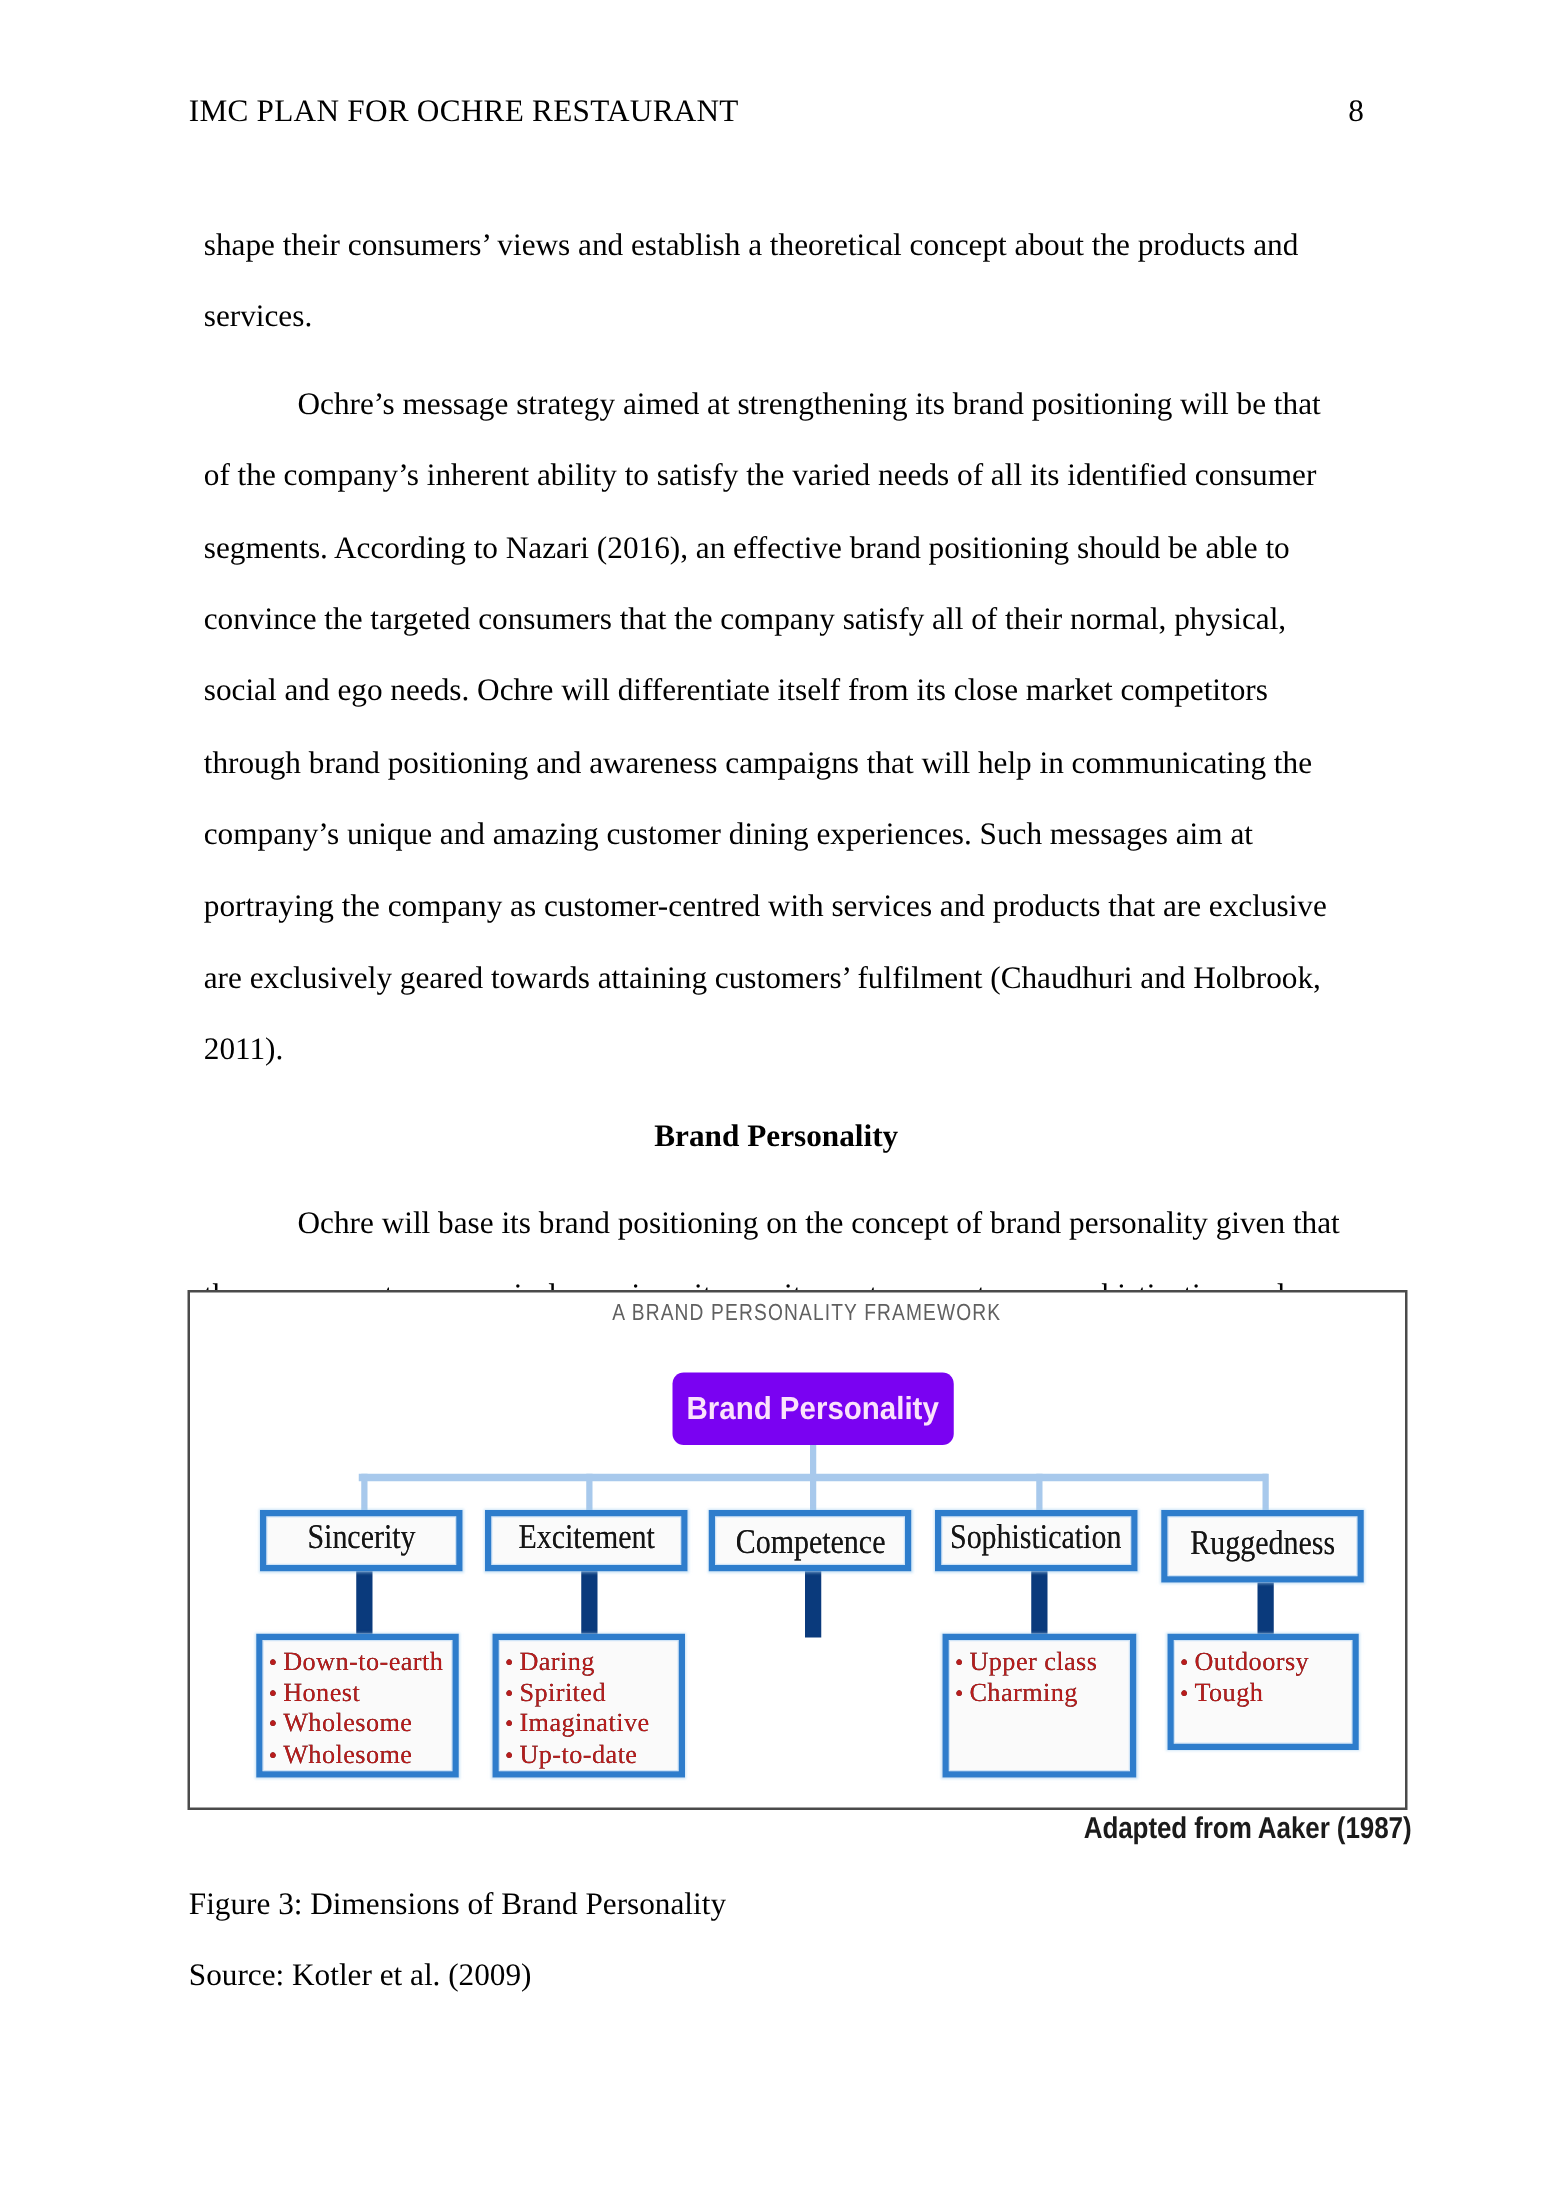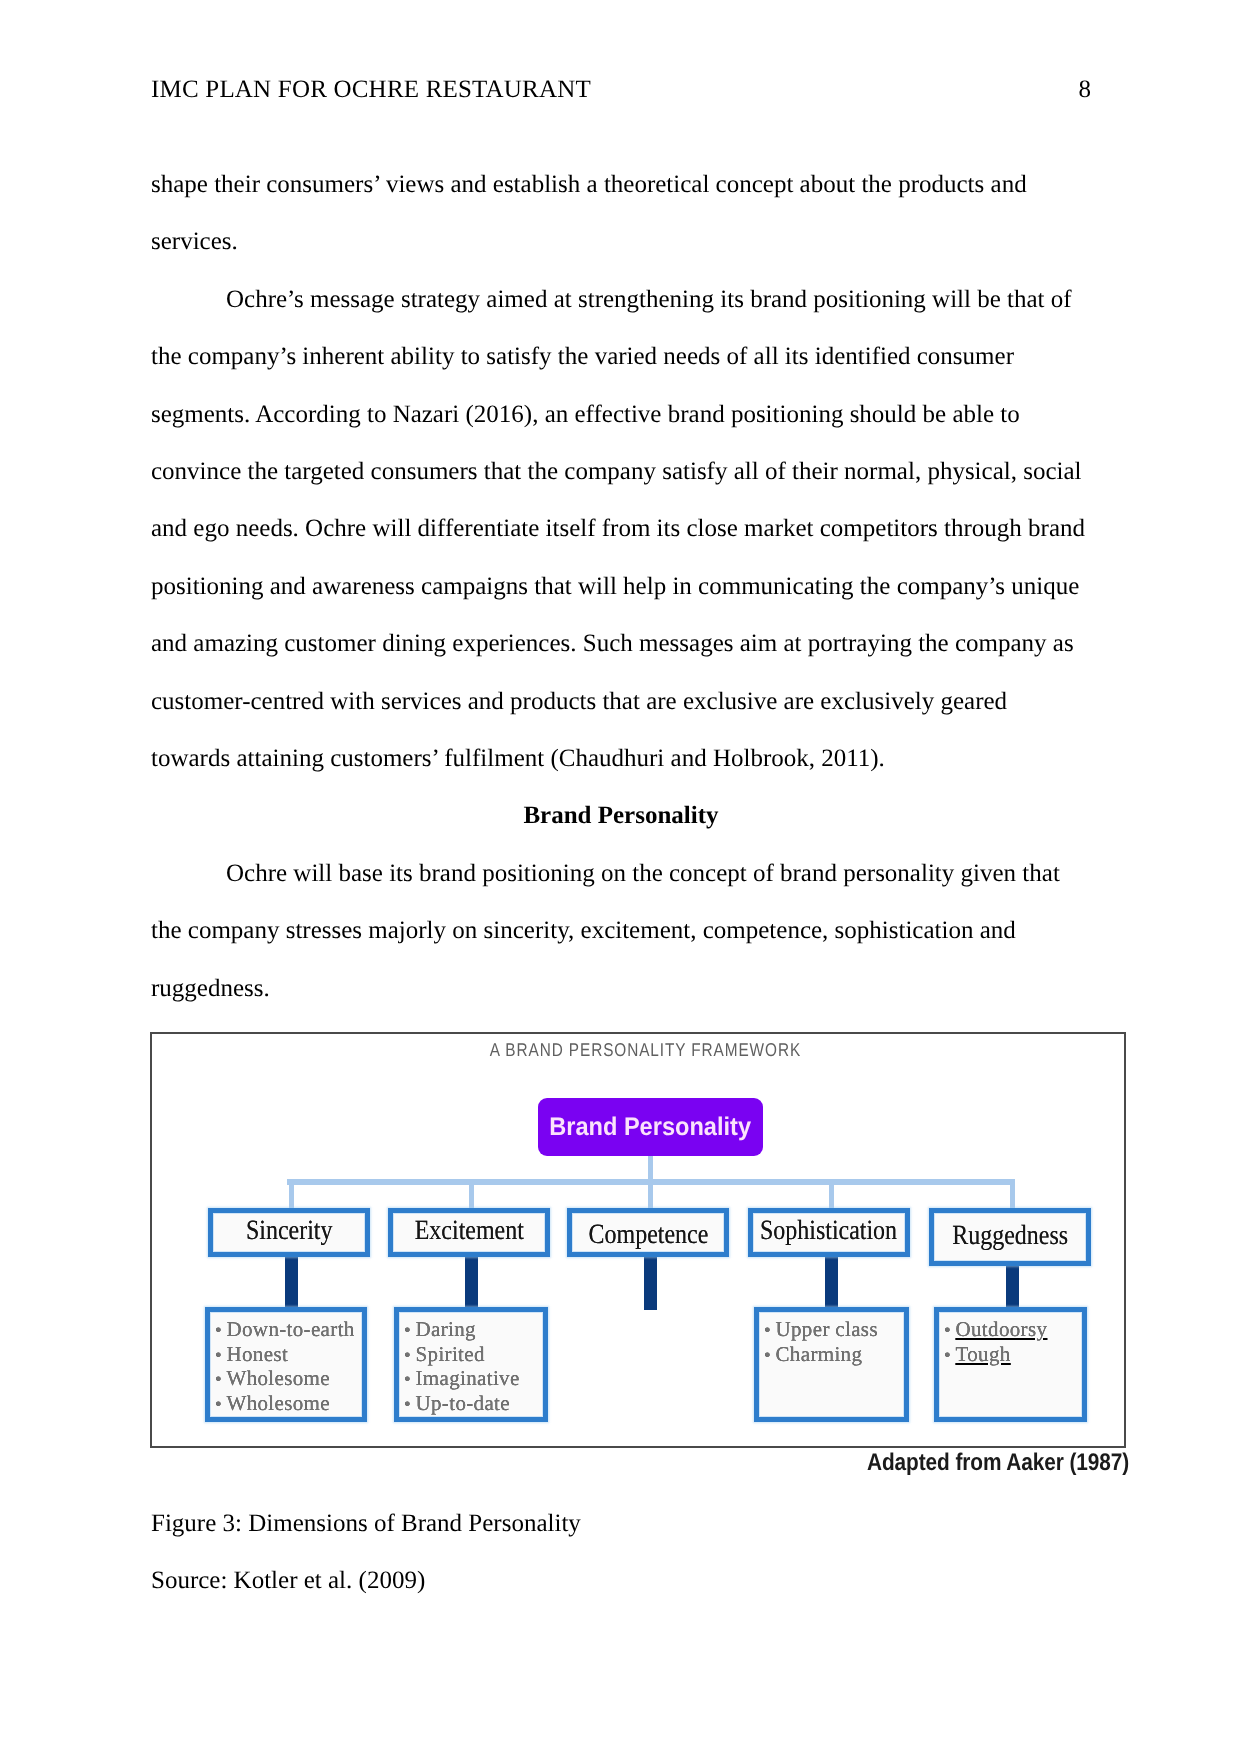--- a/index.html
+++ b/index.html
@@ -3,21 +3,21 @@
 <meta charset="utf-8">
 <style>
   html,body{margin:0;padding:0;background:#ffffff;}
   body{width:1241px;height:1754px;position:relative;overflow:hidden;
        font-family:"Liberation Serif",serif;color:#000000;
        -webkit-font-smoothing:antialiased;text-rendering:geometricPrecision;}
   .page{position:absolute;left:0;top:0;width:1241px;height:1754px;background:#ffffff;}
   .running-head{position:absolute;left:151px;top:75px;font-size:25px;line-height:30px;white-space:nowrap;letter-spacing:0.2px;filter:blur(0.01px);}
   .page-number{position:absolute;left:0px;top:75px;width:1091px;text-align:right;font-size:25px;line-height:30px;filter:blur(0.01px);}
   .body-col{position:absolute;left:151px;top:156px;width:940px;font-size:25px;line-height:57.4px;filter:blur(0.01px);}
-  .body-col p{margin:0;padding:0;}
+  .body-col p{margin:12px;padding:0;}
   .indent{text-indent:75px;}
   .section-heading{margin:0;padding:0;text-align:center;font-weight:bold;font-size:25px;line-height:57.4px;}
   .figure-frame{position:absolute;left:150px;top:1032px;width:976px;height:416px;filter:blur(0.55px);
       border:2px solid #4A4A4A;box-sizing:border-box;background:#ffffff;}
   .figure-title{position:absolute;left:7px;top:5px;width:100%;text-align:center;
       font-family:"Liberation Sans",sans-serif;font-size:18.5px;color:#606060;letter-spacing:1.1px;}
   .figure-title span{display:inline-block;transform:scaleX(0.83);}
   .root-box{position:absolute;left:386px;top:64px;width:225px;height:58px;border-radius:9px;
       background:#7A02F2;display:flex;align-items:center;justify-content:center;}
   .root-label{font-family:"Liberation Sans",sans-serif;font-weight:bold;font-size:25.5px;color:#FBE2FB;letter-spacing:0px;white-space:nowrap;display:inline-block;transform:scaleX(0.925);}
@@ -27,21 +27,21 @@
       font-family:"Liberation Sans",sans-serif;font-weight:bold;font-size:24px;color:#1b1b1b;
       letter-spacing:-0.1px;white-space:nowrap;filter:blur(0.18px);}
   .attribution span{display:inline-block;transform:scaleX(0.868);transform-origin:left center;}
   .tier1-box{position:absolute;height:49px;border:5px solid #2E7DCC;box-sizing:border-box;background:#fafafa;
       box-shadow:inset 0 0 0 1px #cfe4f7, 0 0 2px 1px rgba(160,205,240,0.55);
       display:flex;align-items:center;justify-content:center;}
   .tier1-label{font-size:27.8px;color:#151515;text-shadow:0 0 0.4px rgba(20,20,20,0.8);display:inline-block;transform:scaleX(0.862) translateY(-1.5px);transform-origin:center;}
   .tier2-box{position:absolute;border:5px solid #2E7DCC;box-sizing:border-box;background:#fafafa;
       box-shadow:inset 0 0 0 1px #cfe4f7, 0 0 2px 1px rgba(160,205,240,0.55);}
   .trait-list{margin:0;padding:6px 0 0 5px;list-style:none;-webkit-font-smoothing:antialiased;}
-  .trait{font-size:21px;line-height:23.6px;color:#737373;white-space:nowrap;letter-spacing:0.35px;text-shadow:0 0 0.4px rgba(20,20,20,0.85);}
+  .trait{font-size:21px;line-height:23.6px;color:#b91c1c;white-space:nowrap;letter-spacing:0.35px;text-shadow:0 0 0.4px rgba(20,20,20,0.85);}
   .trait::before{content:"\2022";display:inline-block;width:11.5px;font-size:19px;}
   .conn-dark{position:absolute;background:#0A3A7C;}
   .conn-light{position:absolute;background:#A8C9EC;}
 </style>
 </head>
 <body>
 
 <div class="page">
 
   <div class="running-head">IMC PLAN FOR OCHRE RESTAURANT</div>
@@ -97,21 +97,21 @@
           <li class="trait">Imaginative</li>
           <li class="trait">Up-to-date</li>
         </ul>
     </div>
     <div class="tier2-box" style="left:602px;top:273px;width:155px;height:115px;">
       <ul class="trait-list">
           <li class="trait">Upper class</li>
           <li class="trait">Charming</li>
         </ul>
     </div>
-    <div class="tier2-box" style="left:782px;top:273px;width:153px;height:115px;text-decoration:underline;">
+    <div class="tier2-box" style="left:782px;top:273px;width:153px;height:93px;">
       <ul class="trait-list">
           <li class="trait">Outdoorsy</li>
           <li class="trait">Tough</li>
         </ul>
     </div>
     <div class="root-box">
       <span class="root-label">Brand Personality</span>
     </div>
   </div>
 

